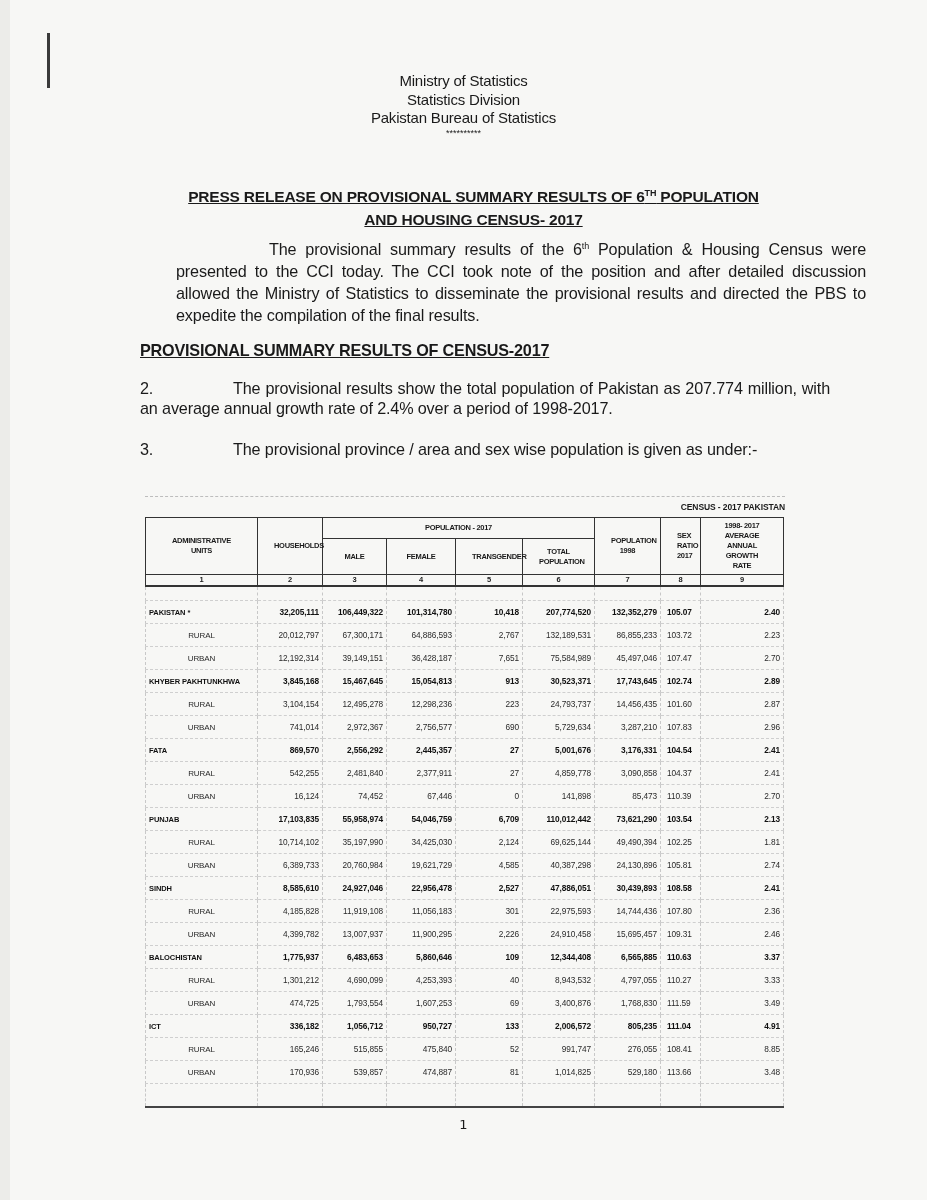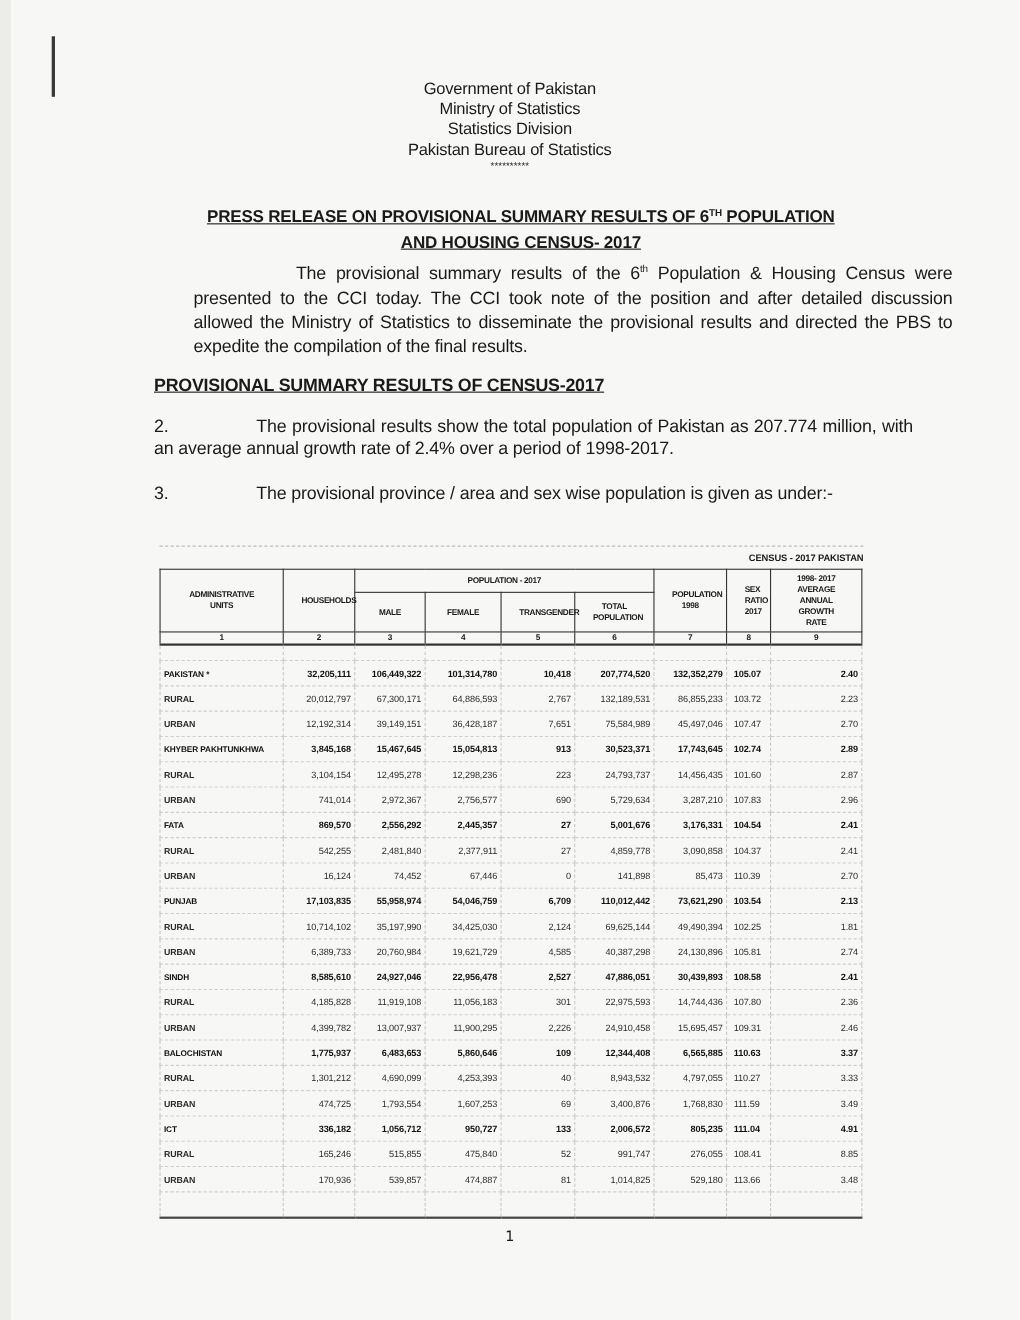--- a/index.html
+++ b/index.html
@@ -61,36 +61,35 @@
   table.census thead tr.h3 th { height: 10px; border-bottom: 2px solid #333; font-size: 7.5px; }
   table.census td {
     border-left: 1px dashed #c8c8c8; border-right: 1px dashed #c8c8c8;
     border-bottom: 1px dashed #cfcfcf;
     height: 22px; padding: 0 3px; text-align: right; white-space: nowrap;
     font-size: 8.3px; letter-spacing: -0.1px; color: #2a2a2a;
   }
   table.census tr.spacer td { height: 13px; }
   table.census tr.prov td { font-weight: bold; color: #111; }
   table.census td.unit { text-align: left; font-size: 7.5px; font-weight: bold; }
-  table.census tr.sub td.unit { text-align: left; font-weight: bold; font-size: 8px; }
+  table.census tr.sub td.unit { text-align: center; font-weight: normal; font-size: 8px; }
   table.census td.ratio { text-align: left; padding-left: 6px; margin-top: 36px; }
   table.census tr.last td { height: 22px; border-bottom: 2px solid #444; }
   .page-number {
     position: absolute; left: 0; width: 927px; top: 1117px; text-align: center;
     font-family: "DejaVu Sans", sans-serif; font-size: 13px;
   }
 </style>
 </head>
 <body>
 
 <div class="page-edge"></div>
 <div class="scan-mark"></div>
 
 <div class="letterhead">
-  <div>Government of Pakistan</div>
   <div>Ministry of Statistics</div>
   <div>Statistics Division</div>
   <div>Pakistan Bureau of Statistics</div>
   <div class="stars">**********</div>
 </div>
 
 <div class="title">
   <div><span>PRESS RELEASE ON PROVISIONAL SUMMARY RESULTS OF 6</span><sup>TH</sup><span> POPULATION</span></div>
   <div>AND HOUSING CENSUS- 2017</div>
 </div>

